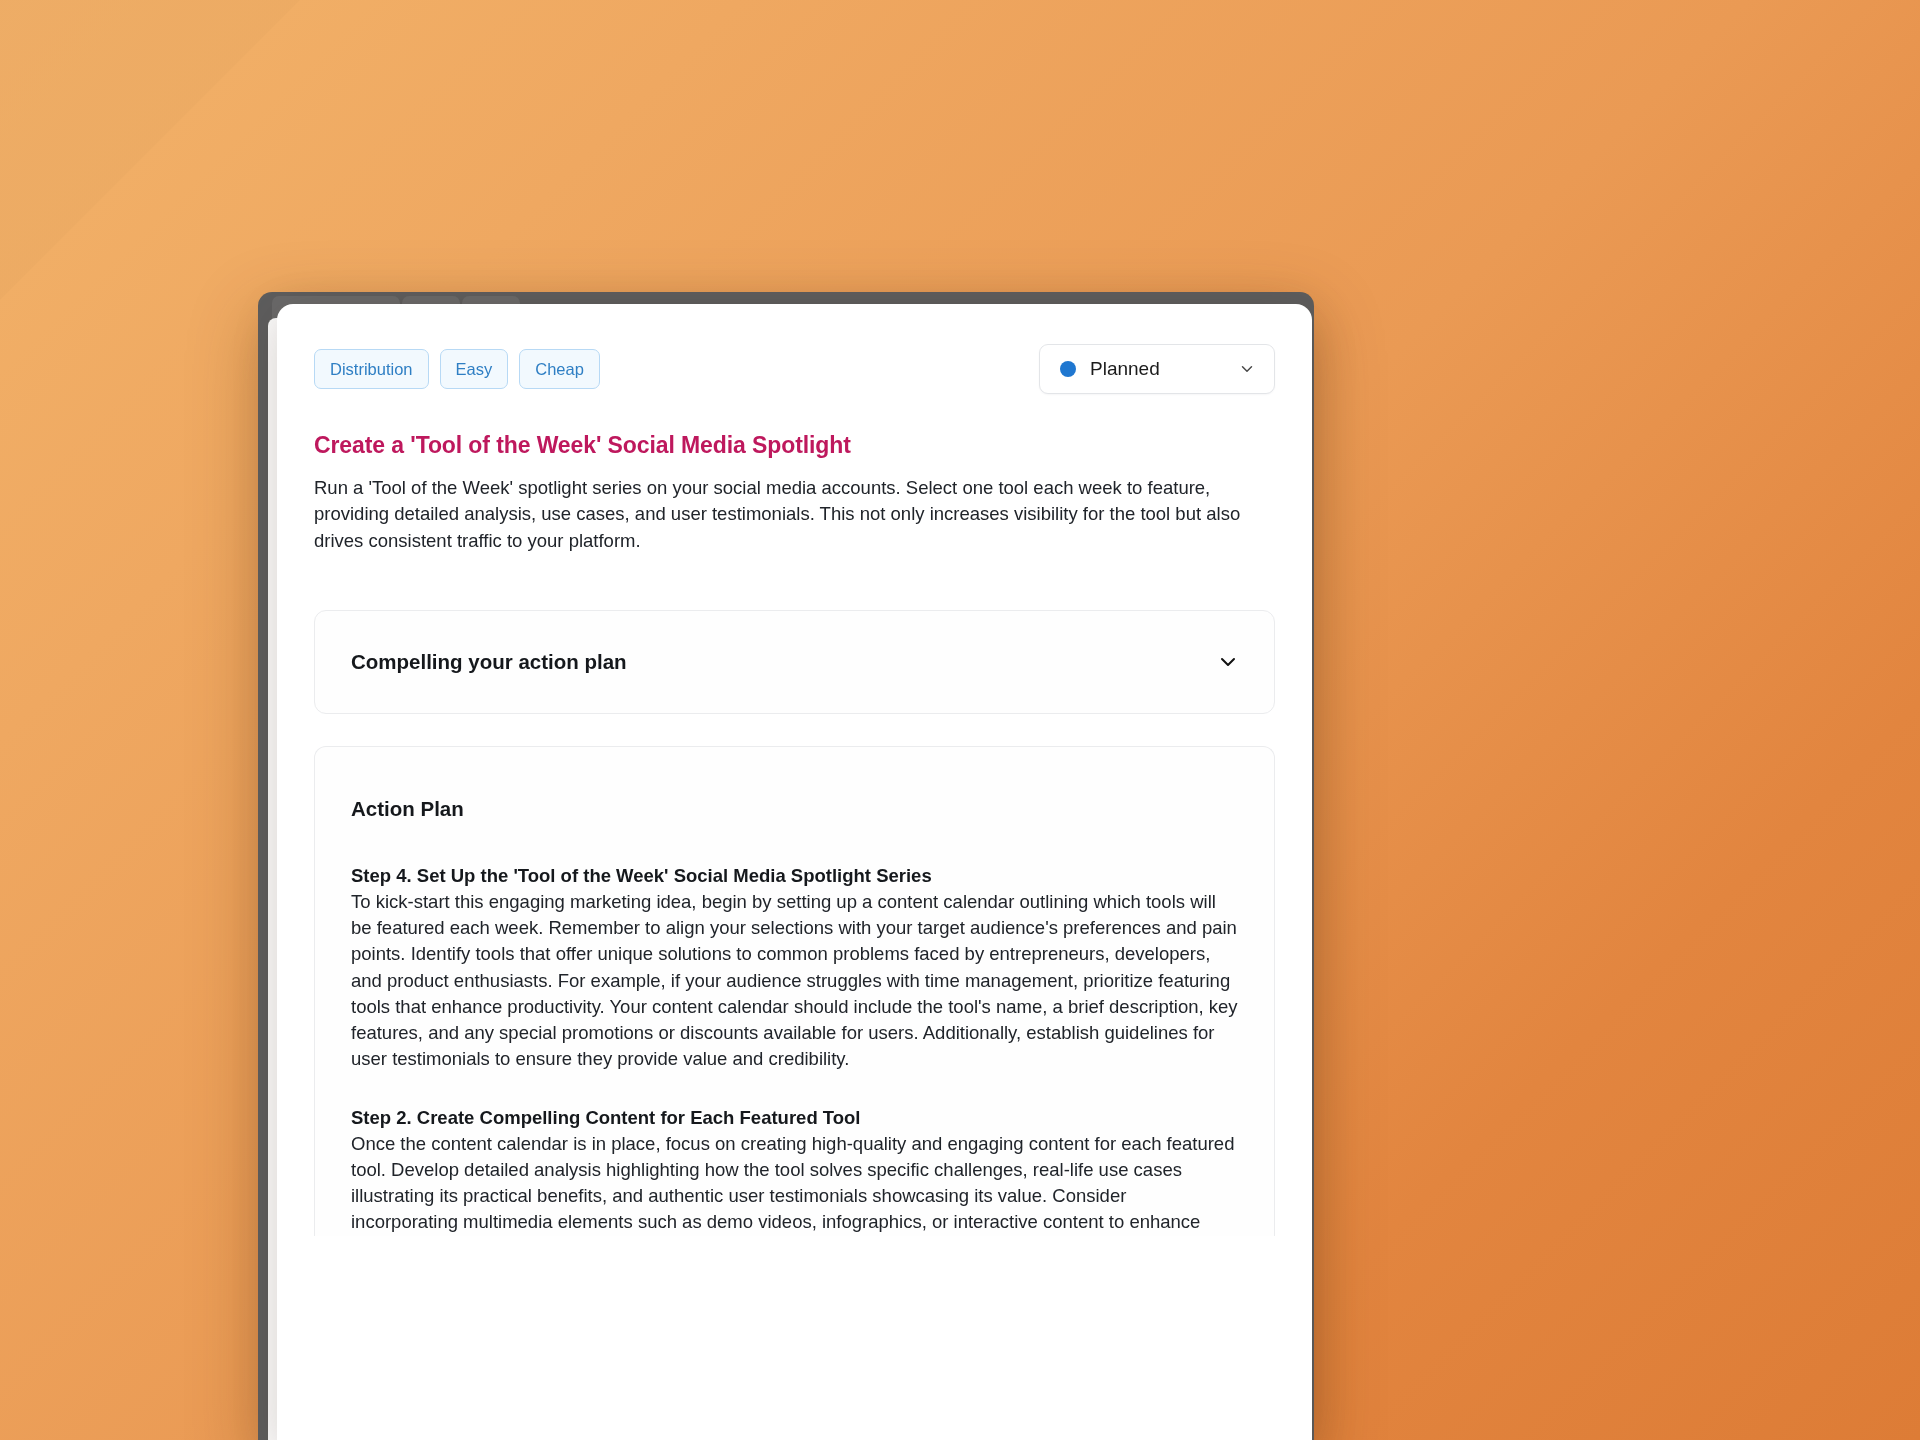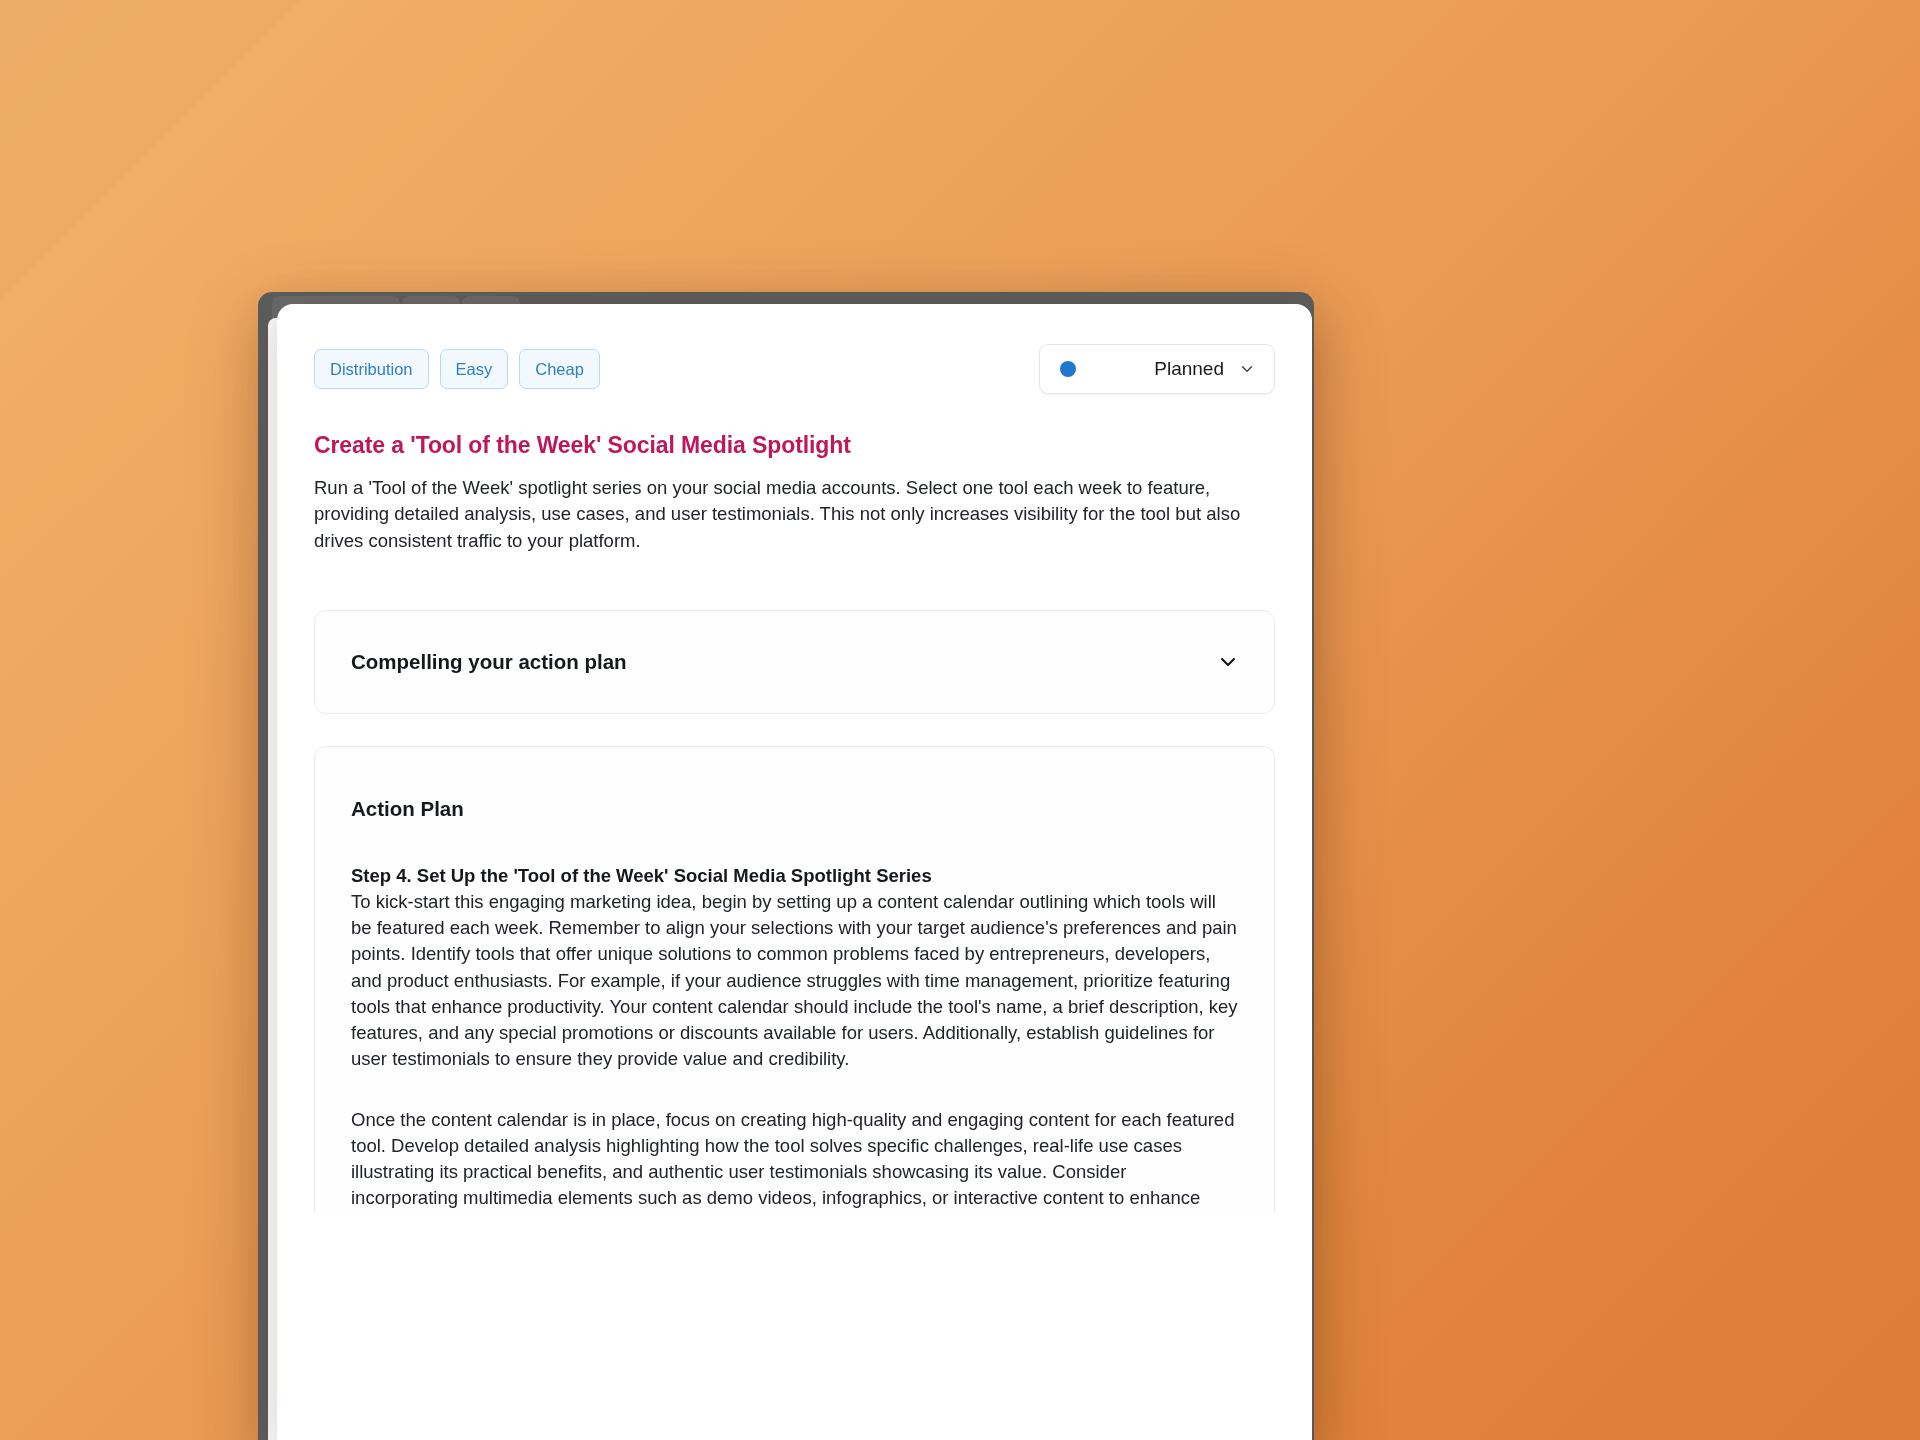--- a/index.html
+++ b/index.html
@@ -163,21 +163,20 @@
     align-items: center;
     gap: 14px;
     border: 1px solid #e3e5e8;
     background: #ffffff;
     border-radius: 9px;
     padding: 13px 18px 13px 20px;
     min-width: 236px;
     box-sizing: border-box;
     cursor: pointer;
     box-shadow: 0 1px 2px rgba(16,24,40,0.04);
-    text-align: right;
   }
   .status-dot {
     width: 16px;
     height: 16px;
     border-radius: 50%;
     background: #1f77d0;
     flex: none;
   }
   .status-label {
     font-size: 19px;
@@ -315,19 +314,20 @@
             </svg>
         </div>
       </div>
 
       <div class="plan-card">
         <h2 class="plan-heading">Action Plan</h2>
 
         <h3 class="step-title">Step 4. Set Up the 'Tool of the Week' Social Media Spotlight Series</h3>
         <p class="step-body">To kick-start this engaging marketing idea, begin by setting up a content calendar outlining which tools will be featured each week. Remember to align your selections with your target audience's preferences and pain points. Identify tools that offer unique solutions to common problems faced by entrepreneurs, developers, and product enthusiasts. For example, if your audience struggles with time management, prioritize featuring tools that enhance productivity. Your content calendar should include the tool's name, a brief description, key features, and any special promotions or discounts available for users. Additionally, establish guidelines for user testimonials to ensure they provide value and credibility.</p>
 
+        <h3 class="step-title">Step 2. Create Compelling Content for Each Featured Tool</h3>
         <p class="step-body">Once the content calendar is in place, focus on creating high-quality and engaging content for each featured tool. Develop detailed analysis highlighting how the tool solves specific challenges, real-life use cases illustrating its practical benefits, and authentic user testimonials showcasing its value. Consider incorporating multimedia elements such as demo videos, infographics, or interactive content to enhance</p>
       </div>
 
     </div>
   </div>
 
 </div>
 
 </body></html>

